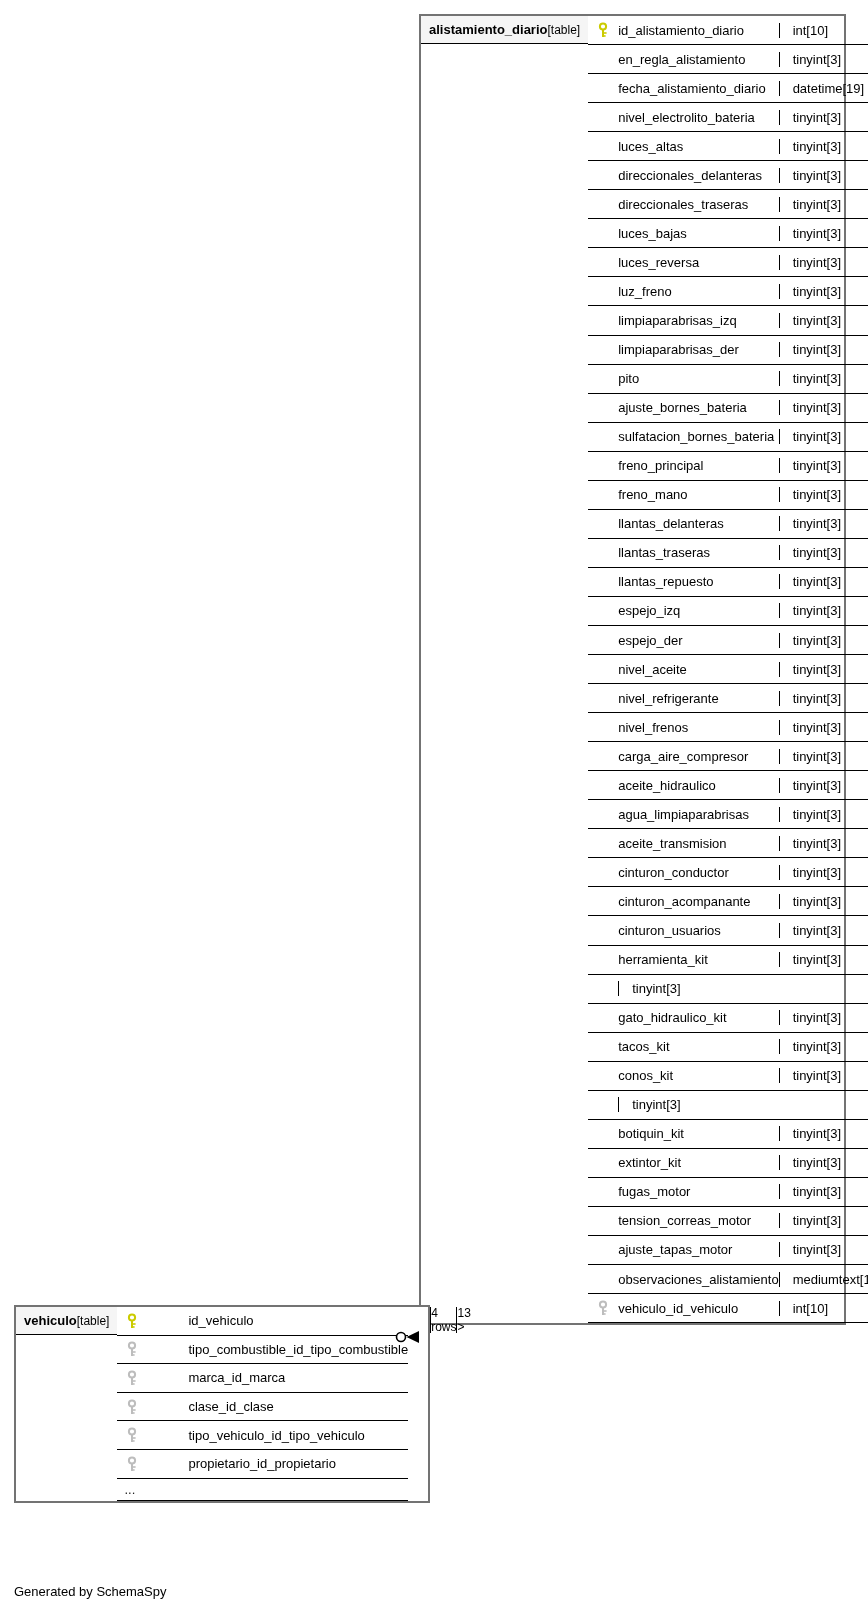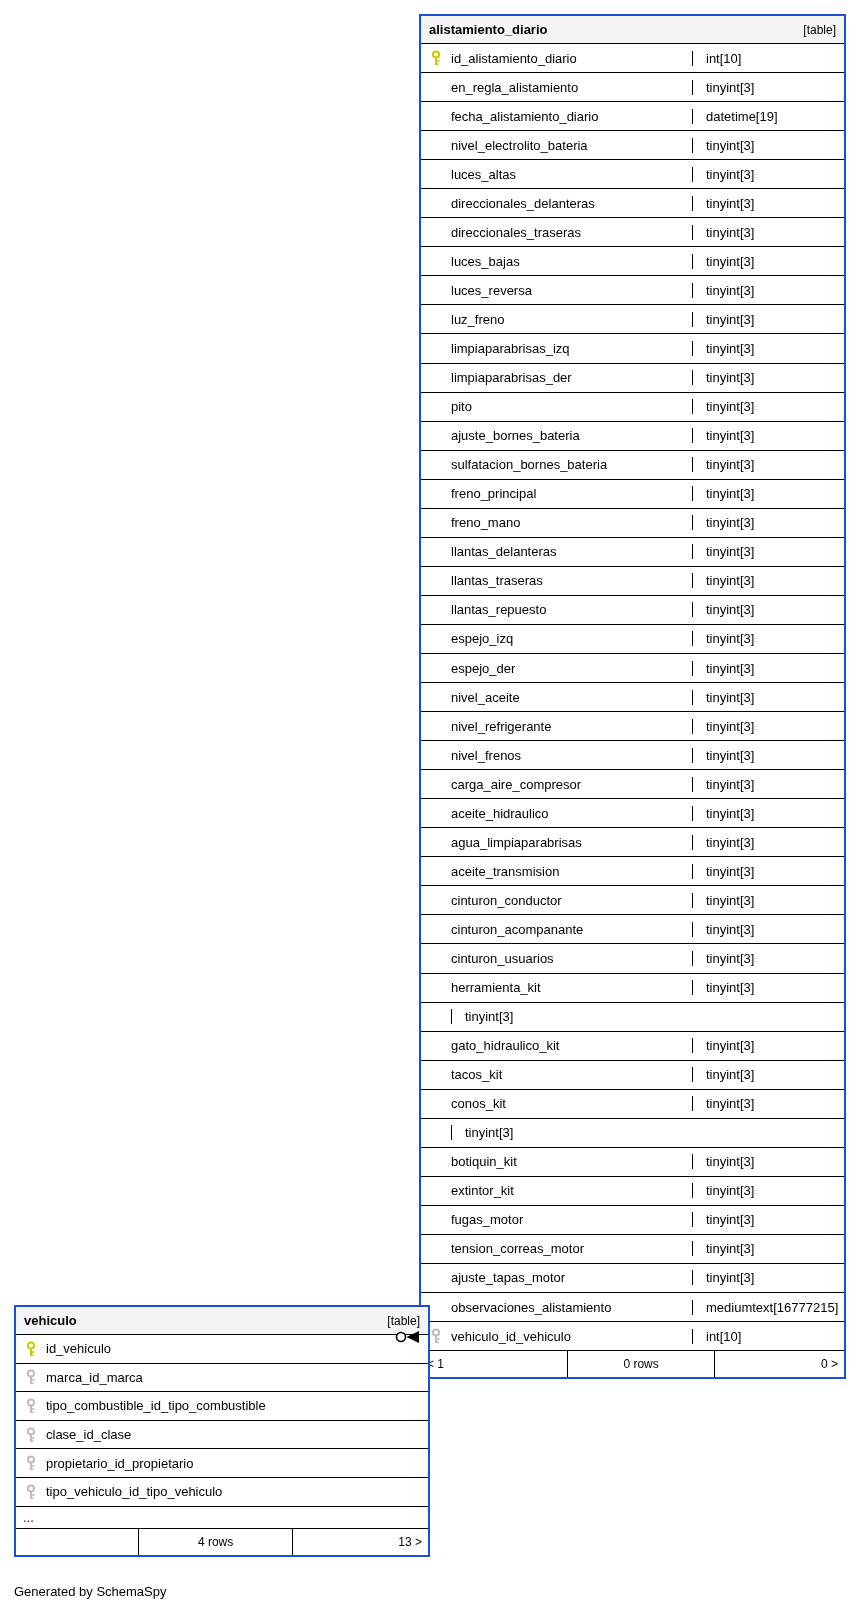--- a/index.html
+++ b/index.html
@@ -7,24 +7,24 @@
     position: relative;
     width: 868px;
     height: 1613px;
     background: #ffffff;
     font-family: "Liberation Sans", sans-serif;
     color: #000;
   }
   .schema-table {
     position: absolute;
     background: #fff;
-    border: 2px solid #1d4ed8;
+    border: 2px solid #737373;
     box-sizing: border-box;
     display: flex;
-    flex-direction: column;
+    flex-direction: row;
   }
   #tbl-alistamiento { left: 419px; top: 14px; width: 427px; }
   #tbl-vehiculo     { left: 14px;  top: 1305px; width: 416px; }
 
   .tbl-header {
     display: flex;
     justify-content: space-between;
     align-items: center;
     background: #f5f5f5;
     border-bottom: 1px solid #000;
@@ -38,21 +38,21 @@
 
   .col-row {
     display: flex;
     align-items: center;
     border-bottom: 1px solid #000;
     box-sizing: border-box;
     font-size: 13px;
     flex: none;
   }
   #tbl-alistamiento .col-row { height: 29.06px; }
-  #tbl-vehiculo .col-row     { height: 28.6px; }
+  #tbl-vehiculo .col-row     { height: 28.6px; gap: 41px; }
   .col-row.ellipsis-row      { height: 22px !important; }
 
   .key-slot {
     width: 30px;
     flex: none;
     display: flex;
     align-items: center;
     justify-content: center;
   }
   .key-icon { display: block; }
@@ -692,69 +692,69 @@
   </div>
       <div class="col-row">
     <span class="key-slot">
       <svg class="key-icon fk" width="10" height="16" viewBox="0 0 10 16">
         <circle cx="5" cy="4.5" r="3.1" fill="none" stroke="currentColor" stroke-width="2"></circle>
         <line x1="5" y1="7.5" x2="5" y2="15" stroke="currentColor" stroke-width="2"></line>
         <line x1="5" y1="11" x2="8.6" y2="11" stroke="currentColor" stroke-width="1.6"></line>
         <line x1="5" y1="14" x2="7.6" y2="14" stroke="currentColor" stroke-width="1.6"></line>
       </svg>
     </span>
+    <span class="col-name">tipo_combustible_id_tipo_combustible</span>
+
+  </div>
+      <div class="col-row">
+    <span class="key-slot">
+      <svg class="key-icon fk" width="10" height="16" viewBox="0 0 10 16">
+        <circle cx="5" cy="4.5" r="3.1" fill="none" stroke="currentColor" stroke-width="2"></circle>
+        <line x1="5" y1="7.5" x2="5" y2="15" stroke="currentColor" stroke-width="2"></line>
+        <line x1="5" y1="11" x2="8.6" y2="11" stroke="currentColor" stroke-width="1.6"></line>
+        <line x1="5" y1="14" x2="7.6" y2="14" stroke="currentColor" stroke-width="1.6"></line>
+      </svg>
+    </span>
     <span class="col-name">marca_id_marca</span>
 
   </div>
       <div class="col-row">
     <span class="key-slot">
       <svg class="key-icon fk" width="10" height="16" viewBox="0 0 10 16">
         <circle cx="5" cy="4.5" r="3.1" fill="none" stroke="currentColor" stroke-width="2"></circle>
         <line x1="5" y1="7.5" x2="5" y2="15" stroke="currentColor" stroke-width="2"></line>
         <line x1="5" y1="11" x2="8.6" y2="11" stroke="currentColor" stroke-width="1.6"></line>
         <line x1="5" y1="14" x2="7.6" y2="14" stroke="currentColor" stroke-width="1.6"></line>
       </svg>
     </span>
-    <span class="col-name">tipo_combustible_id_tipo_combustible</span>
+    <span class="col-name">clase_id_clase</span>
 
   </div>
       <div class="col-row">
     <span class="key-slot">
       <svg class="key-icon fk" width="10" height="16" viewBox="0 0 10 16">
         <circle cx="5" cy="4.5" r="3.1" fill="none" stroke="currentColor" stroke-width="2"></circle>
         <line x1="5" y1="7.5" x2="5" y2="15" stroke="currentColor" stroke-width="2"></line>
         <line x1="5" y1="11" x2="8.6" y2="11" stroke="currentColor" stroke-width="1.6"></line>
         <line x1="5" y1="14" x2="7.6" y2="14" stroke="currentColor" stroke-width="1.6"></line>
       </svg>
     </span>
-    <span class="col-name">clase_id_clase</span>
+    <span class="col-name">tipo_vehiculo_id_tipo_vehiculo</span>
 
   </div>
       <div class="col-row">
     <span class="key-slot">
       <svg class="key-icon fk" width="10" height="16" viewBox="0 0 10 16">
         <circle cx="5" cy="4.5" r="3.1" fill="none" stroke="currentColor" stroke-width="2"></circle>
         <line x1="5" y1="7.5" x2="5" y2="15" stroke="currentColor" stroke-width="2"></line>
         <line x1="5" y1="11" x2="8.6" y2="11" stroke="currentColor" stroke-width="1.6"></line>
         <line x1="5" y1="14" x2="7.6" y2="14" stroke="currentColor" stroke-width="1.6"></line>
       </svg>
     </span>
     <span class="col-name">propietario_id_propietario</span>
-
-  </div>
-      <div class="col-row">
-    <span class="key-slot">
-      <svg class="key-icon fk" width="10" height="16" viewBox="0 0 10 16">
-        <circle cx="5" cy="4.5" r="3.1" fill="none" stroke="currentColor" stroke-width="2"></circle>
-        <line x1="5" y1="7.5" x2="5" y2="15" stroke="currentColor" stroke-width="2"></line>
-        <line x1="5" y1="11" x2="8.6" y2="11" stroke="currentColor" stroke-width="1.6"></line>
-        <line x1="5" y1="14" x2="7.6" y2="14" stroke="currentColor" stroke-width="1.6"></line>
-      </svg>
-    </span>
-    <span class="col-name">tipo_vehiculo_id_tipo_vehiculo</span>
 
   </div>
       <div class="col-row ellipsis-row">
 
     <span class="col-name">...</span>
 
   </div>
     </div>
   <div class="tbl-footer">
     <span class="f-cell f-left"></span>

